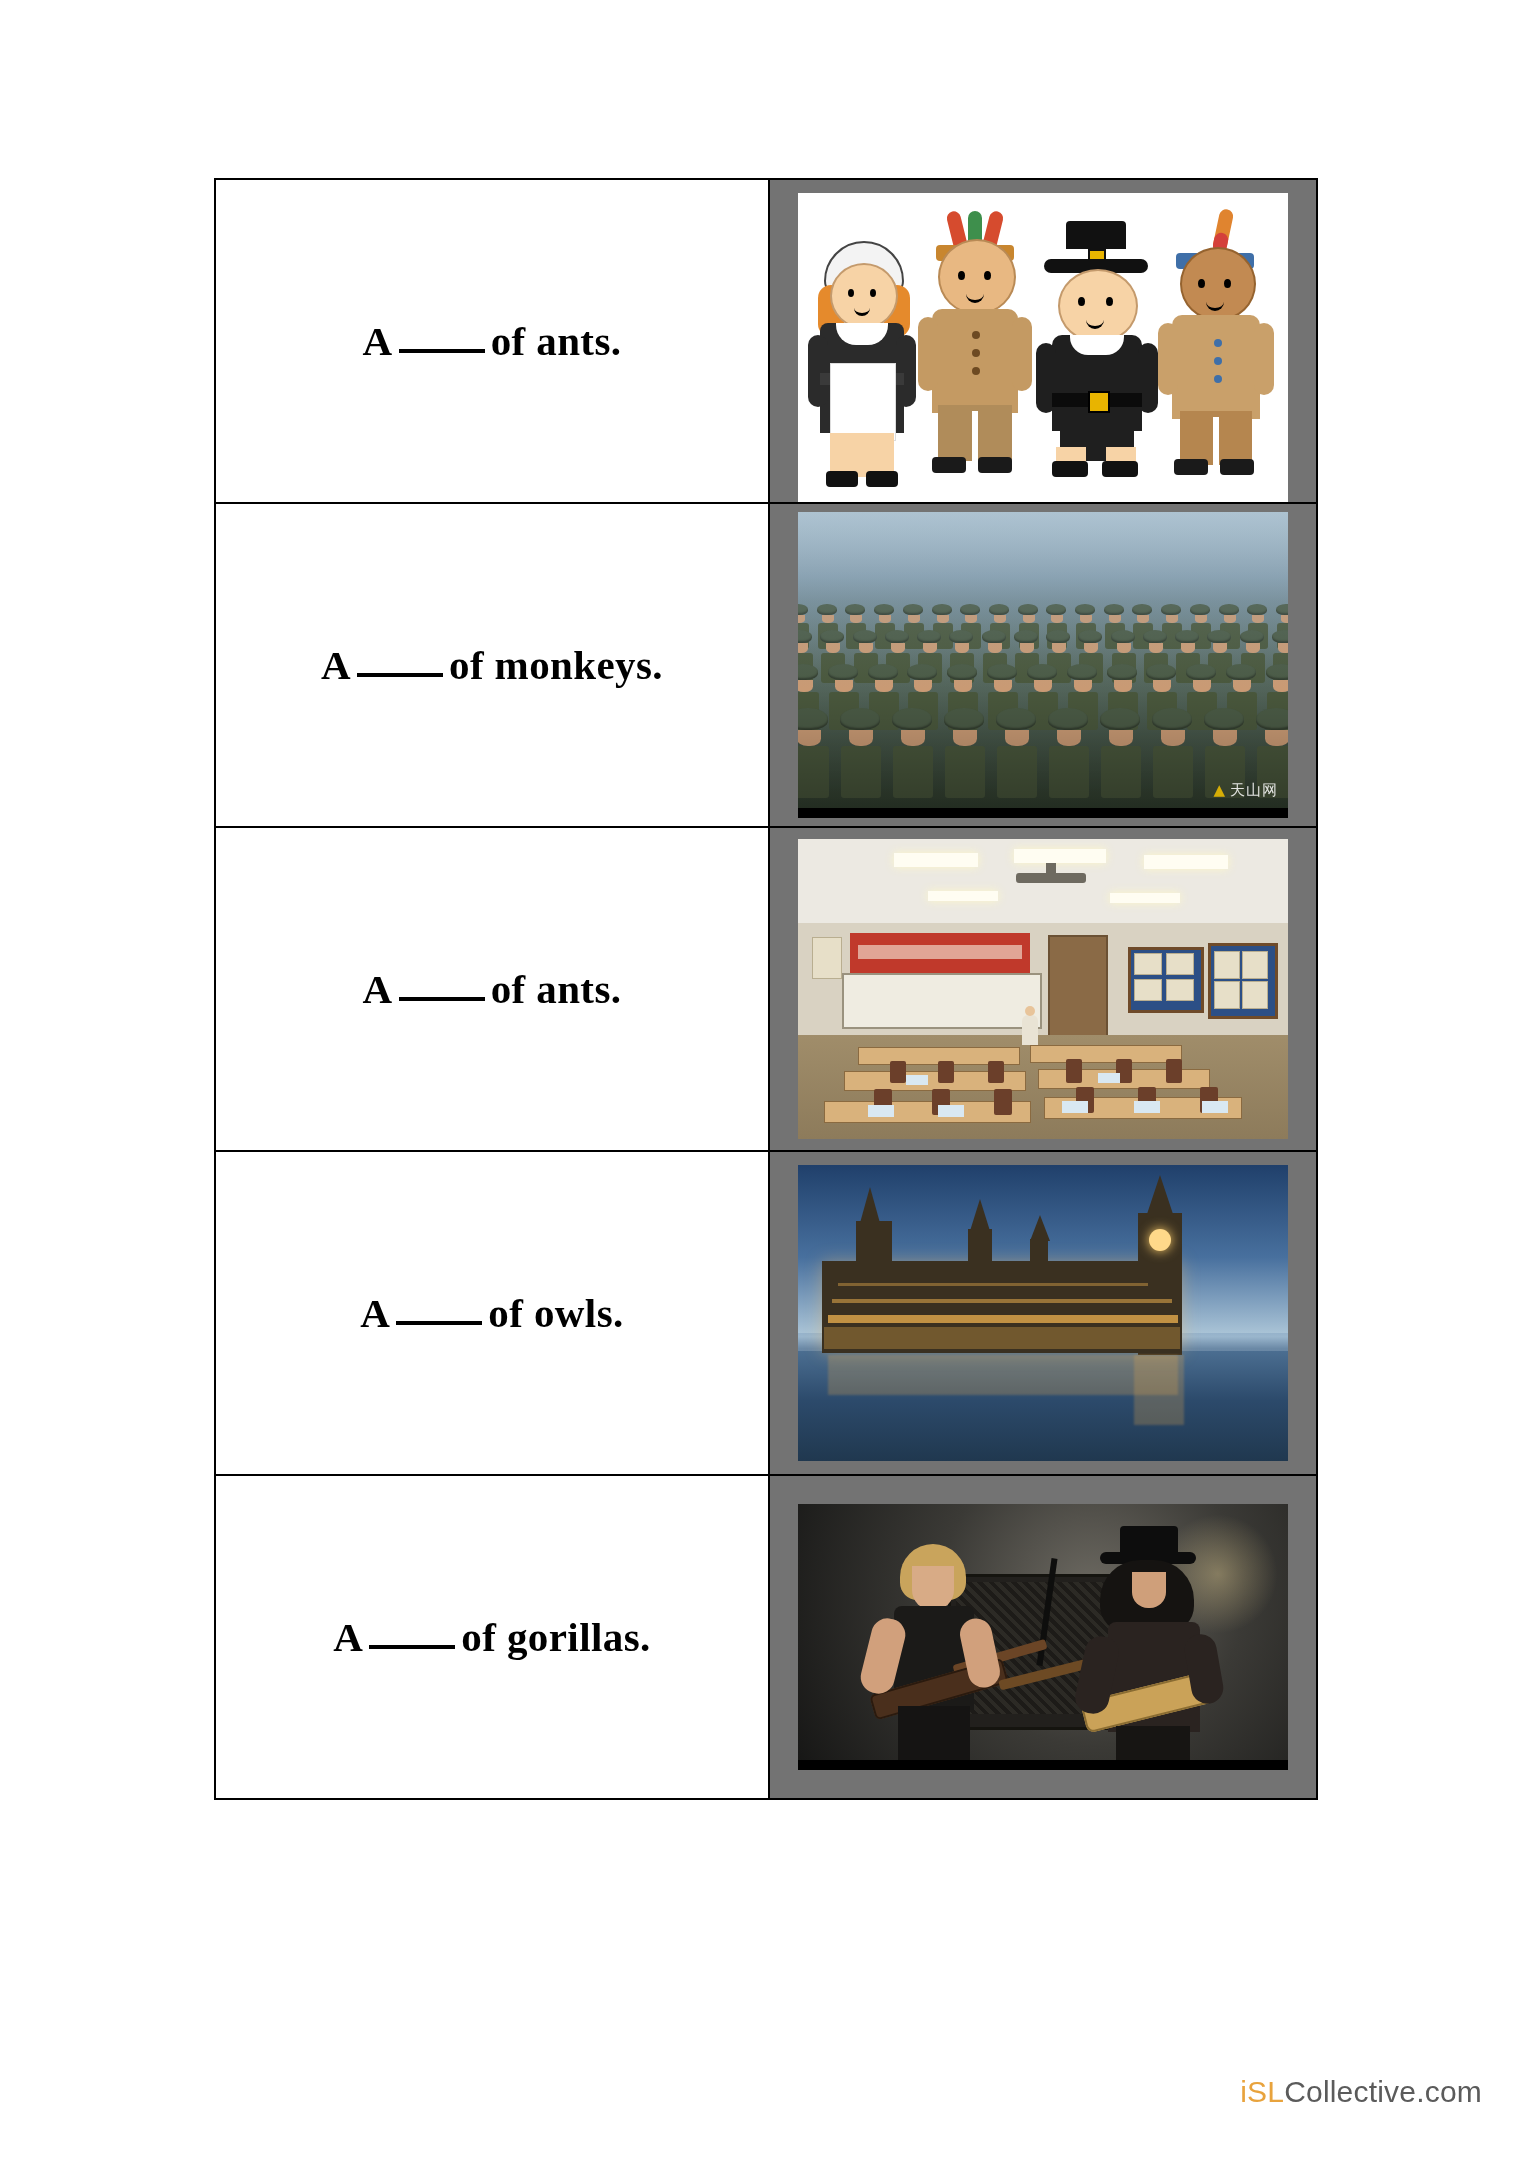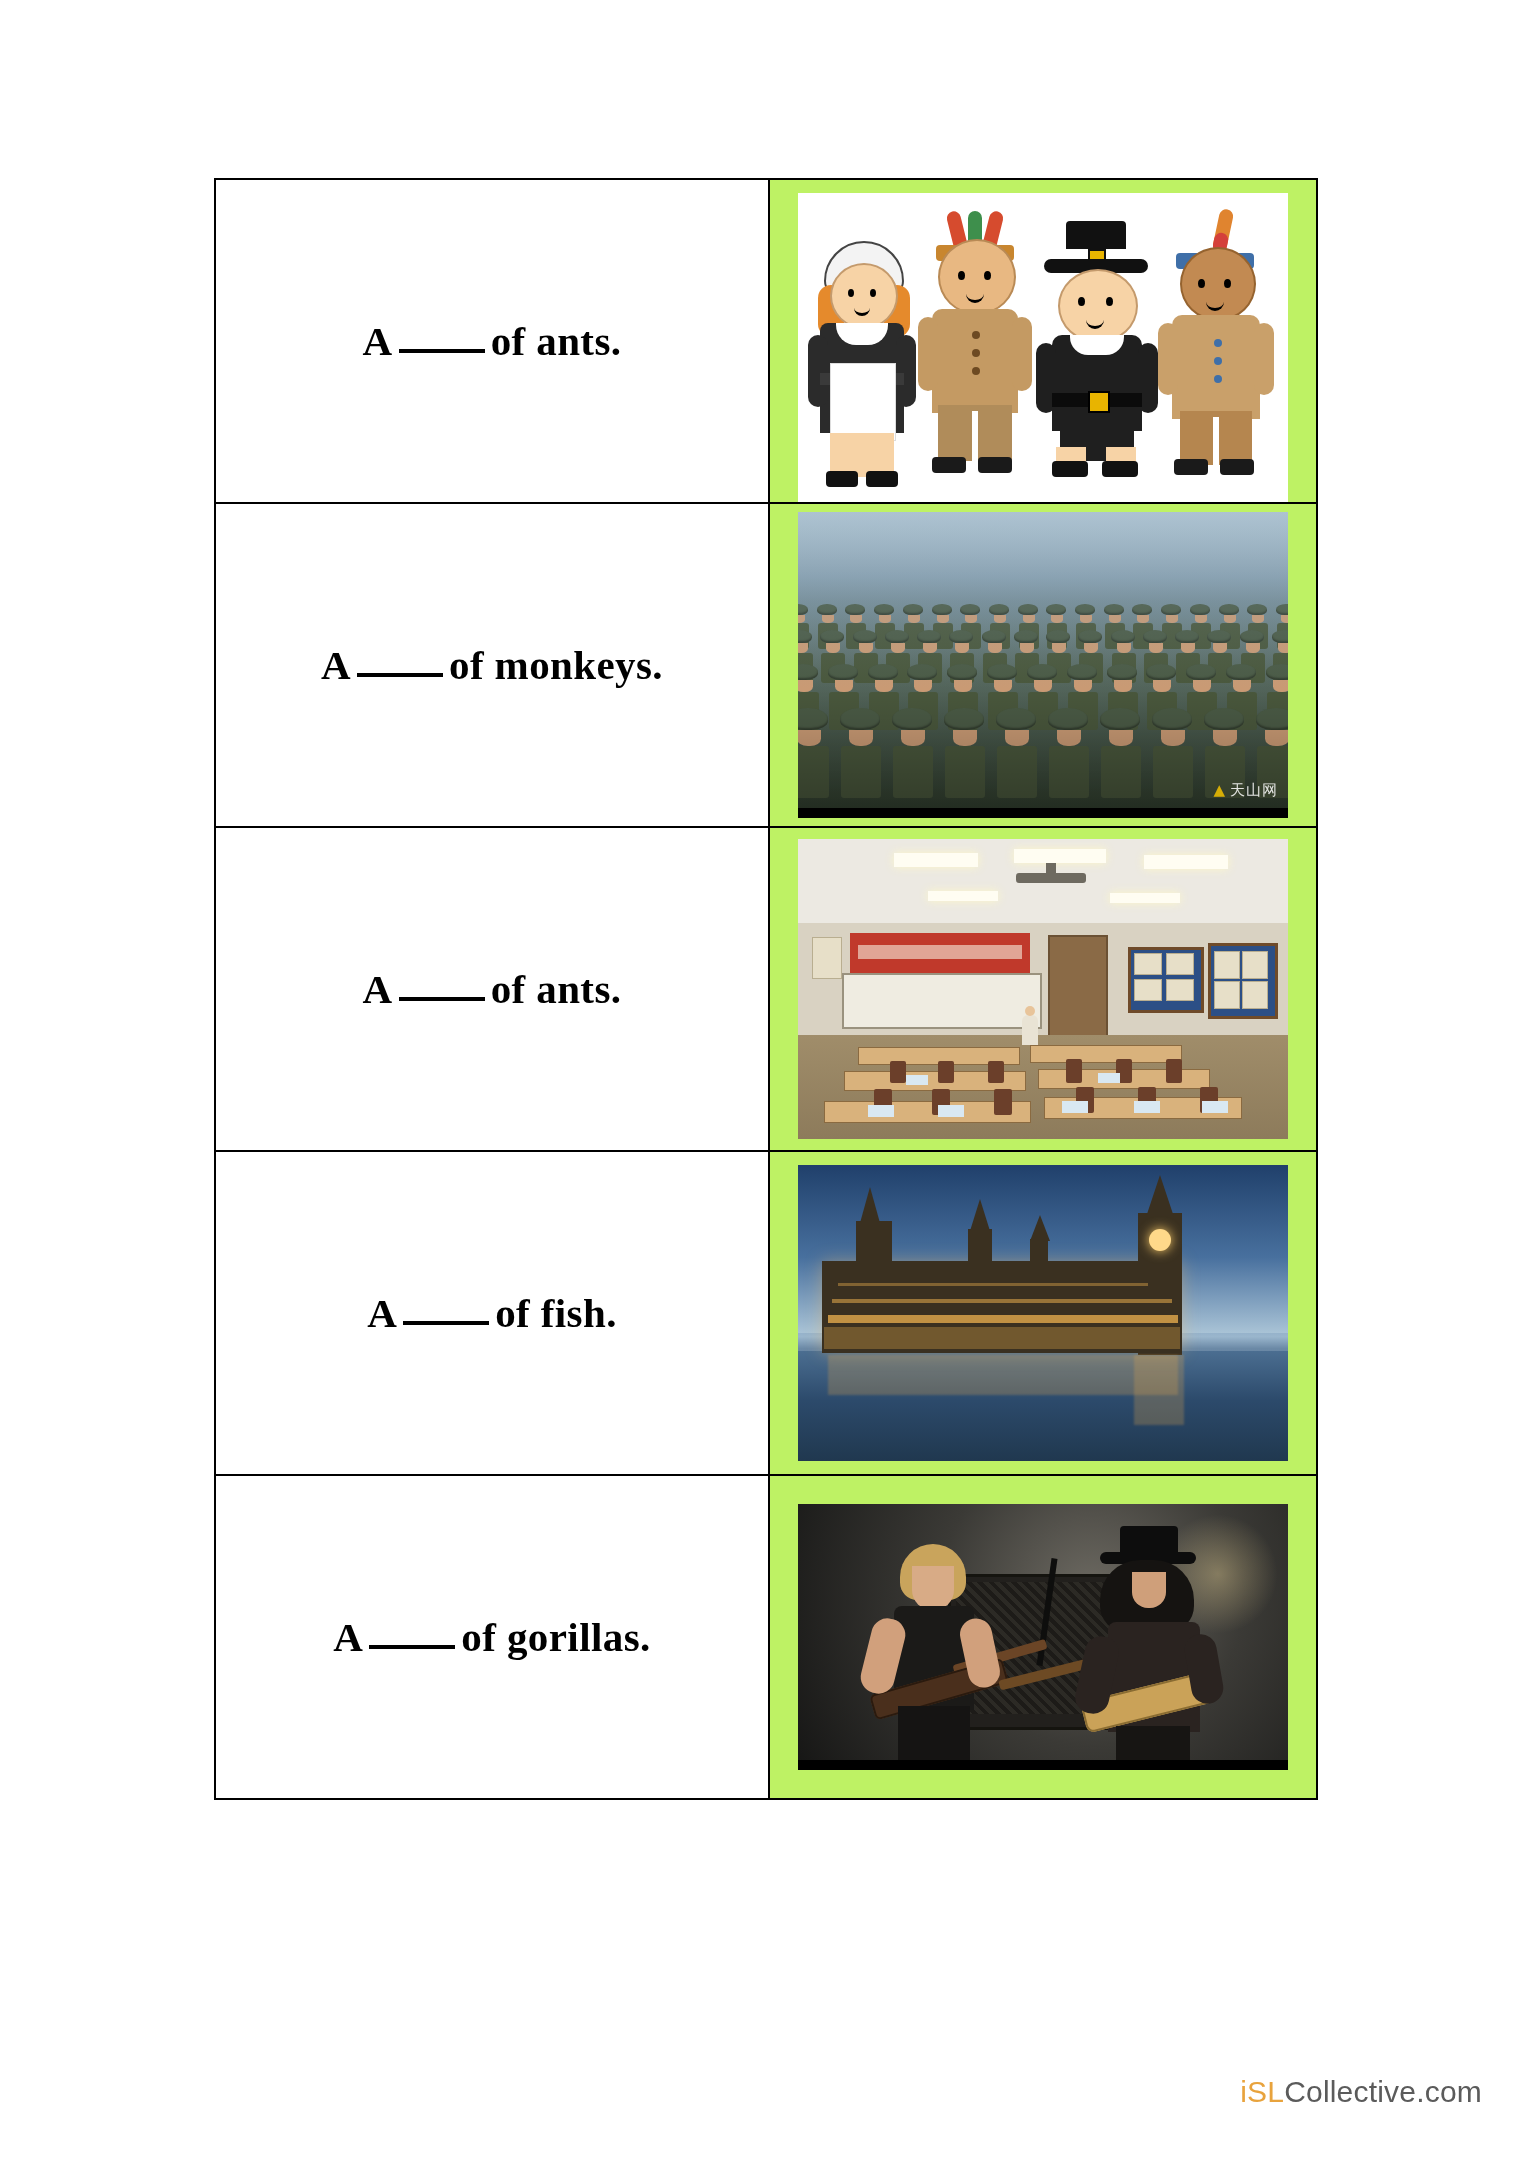--- a/index.html
+++ b/index.html
@@ -35,21 +35,21 @@
     height: 322px;
     text-align: center;
     vertical-align: middle;
   }
   .cell-img {
     width: 546px;
     height: 322px;
     padding: 0;
     overflow: hidden;
     position: relative;
-    background: #bef264;
+    background: #737373;
   }
   .phrase {
     font-family: "Liberation Serif", serif;
     font-size: 41px;
     font-weight: bold;
     color: #000000;
     letter-spacing: 0.4px;
     white-space: nowrap;
   }
   .blank {
@@ -755,21 +755,21 @@
             <div class="paper" style="left:108px;top:236px;width:22px;height:10px;"></div>
             <div class="paper" style="left:300px;top:234px;width:22px;height:10px;"></div>
           </div>
         </div>
       </td>
     </tr>
 
     <tr>
       <td class="cell-text">
         <span class="phrase">
-          <span>A</span><span class="blank"></span><span>of fish.</span>
+          <span>A</span><span class="blank"></span><span>of owls.</span>
         </span>
       </td>
       <td class="cell-img">
         <div class="img-wrap">
           <div class="pic pic-parliament">
             <div class="pl-sky"></div>
             <div class="pl-water"></div>
             <div class="pl-building"></div>
             <div class="pl-tower" style="left:58px;top:56px;width:36px;height:52px;"></div>
             <div class="pl-spire" style="left:62px;top:22px;border-bottom:36px solid #3a3020;"></div>

